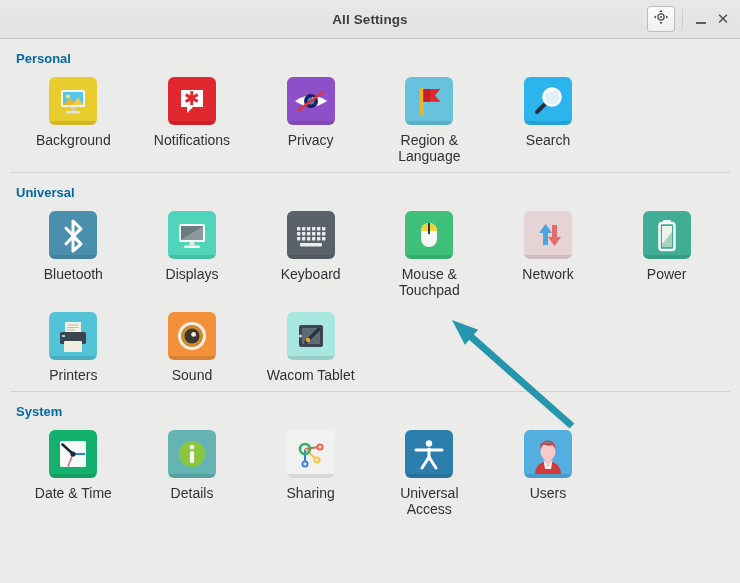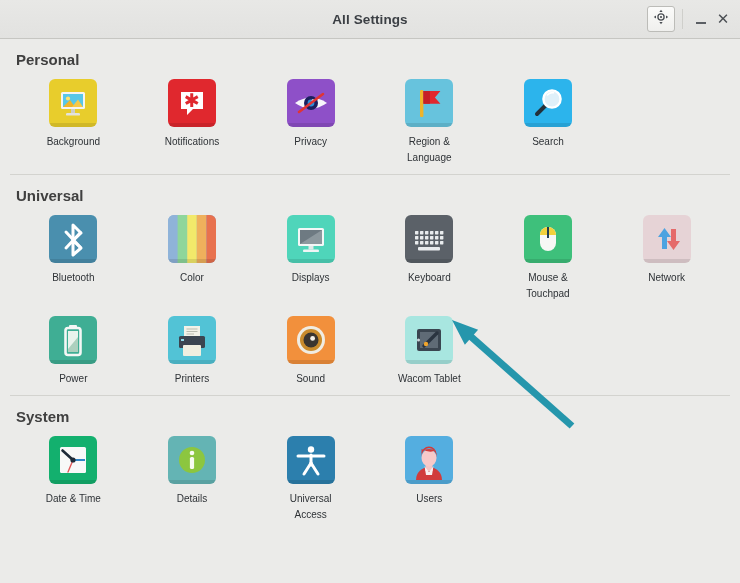--- a/index.html
+++ b/index.html
@@ -99,23 +99,23 @@
 
   .section {
     padding: 0 14px;
   }
   .section-divider {
     height: 1px;
     background: #d3d3cf;
     margin: 0 10px;
   }
   .section-title {
-    font-size: 15px;
+    font-size: 13px;
     font-weight: bold;
-    color: #404040;
+    color: #0369a1;
     padding: 12px 0 9px 2px;
   }
 
   .grid {
     display: grid;
     grid-template-columns: repeat(6, 1fr);
     row-gap: 4px;
   }
   .tile {
     display: flex;
@@ -124,21 +124,21 @@
     padding: 2px 2px 8px 2px;
     cursor: pointer;
   }
   .tile-icon {
     width: 48px;
     height: 48px;
     position: relative;
     margin-bottom: 7px;
   }
   .tile-label {
-    font-size: 10px;
+    font-size: 14px;
     color: #2e3236;
     text-align: center;
     line-height: 16px;
     max-width: 108px;
     word-wrap: break-word;
   }
 
   
   .ico {
     width: 48px;
@@ -293,34 +293,20 @@
               <svg width="48" height="48" viewBox="0 0 48 48">
                 <path d="M24 10 L32 18 L24 25.5 L24 10 Z M24 25.5 L32 33 L24 40 L24 25.5 Z" fill="none" stroke="#ffffff" stroke-width="3" stroke-linejoin="round"></path>
                 <line x1="17" y1="17" x2="31.5" y2="32.5" stroke="#ffffff" stroke-width="3" stroke-linecap="round"></line>
                 <line x1="17" y1="33" x2="31.5" y2="17.5" stroke="#ffffff" stroke-width="3" stroke-linecap="round"></line>
               </svg>
             </div>
           </div>
           <div class="tile-label">Bluetooth</div>
         </div>
 
-        <div class="tile">
-          <div class="tile-icon">
-            <div class="ico" style="background:#8fb3d9">
-              <svg width="48" height="48" viewBox="0 0 48 48">
-                <rect x="0" y="0" width="9.6" height="48" fill="#8fb3d9"></rect>
-                <rect x="9.6" y="0" width="9.6" height="48" fill="#8ed69b"></rect>
-                <rect x="19.2" y="0" width="9.6" height="48" fill="#f2e96a"></rect>
-                <rect x="28.8" y="0" width="9.6" height="48" fill="#efb05c"></rect>
-                <rect x="38.4" y="0" width="9.6" height="48" fill="#e8714e"></rect>
-              </svg>
-            </div>
-          </div>
-          <div class="tile-label">Color</div>
-        </div>
 
         <div class="tile">
           <div class="tile-icon">
             <div class="ico" style="background:#4fd5ba">
               <svg width="48" height="48" viewBox="0 0 48 48">
                 <rect x="11" y="13" width="26" height="18" rx="1.6" fill="#f4f7f7"></rect>
                 <rect x="13" y="15" width="22" height="14" fill="#6e7a82"></rect>
                 <path d="M13 29 L35 15 L35 29 Z" fill="#8d989e"></path>
                 <rect x="21.5" y="31" width="5" height="3.5" fill="#e2e9e9"></rect>
                 <rect x="16" y="34.5" width="16" height="2.6" rx="1.2" fill="#f1f5f5"></rect>
@@ -478,20 +464,36 @@
               <svg width="48" height="48" viewBox="0 0 48 48">
                 <circle cx="24" cy="24" r="13" fill="#8cc63f"></circle>
                 <circle cx="24" cy="17" r="2.3" fill="#f7fbf2"></circle>
                 <rect x="21.9" y="21" width="4.2" height="12" rx="1.6" fill="#f7fbf2"></rect>
               </svg>
             </div>
           </div>
           <div class="tile-label">Details</div>
         </div>
 
+        <div class="tile">
+          <div class="tile-icon">
+            <div class="ico" style="background:#f1f1ef">
+              <svg width="48" height="48" viewBox="0 0 48 48">
+                <line x1="18" y1="19" x2="32" y2="17" stroke="#e8604c" stroke-width="2"></line>
+                <line x1="18" y1="19" x2="18" y2="33" stroke="#3c78d8" stroke-width="2"></line>
+                <line x1="18" y1="19" x2="29" y2="29" stroke="#f2c23e" stroke-width="2"></line>
+                <circle cx="18" cy="19" r="5" fill="none" stroke="#35b06a" stroke-width="2.6"></circle>
+                <circle cx="33" cy="17" r="2.6" fill="#f6d9d3" stroke="#e8604c" stroke-width="1.8"></circle>
+                <circle cx="18" cy="34" r="2.6" fill="#d8e3f7" stroke="#3c78d8" stroke-width="1.8"></circle>
+                <circle cx="30" cy="30" r="2.6" fill="#f9eec8" stroke="#f2c23e" stroke-width="1.8"></circle>
+              </svg>
+            </div>
+          </div>
+          <div class="tile-label">Sharing</div>
+        </div>
 
         <div class="tile">
           <div class="tile-icon">
             <div class="ico" style="background:#2c7fad">
               <svg width="48" height="48" viewBox="0 0 48 48">
                 <circle cx="24" cy="13.5" r="3.2" fill="#ffffff"></circle>
                 <path d="M11 20 h26" stroke="#ffffff" stroke-width="3" stroke-linecap="round"></path>
                 <path d="M24 19 v10" stroke="#ffffff" stroke-width="3" stroke-linecap="round"></path>
                 <path d="M24 27 L17 38" stroke="#ffffff" stroke-width="3" stroke-linecap="round"></path>
                 <path d="M24 27 L31 38" stroke="#ffffff" stroke-width="3" stroke-linecap="round"></path>

